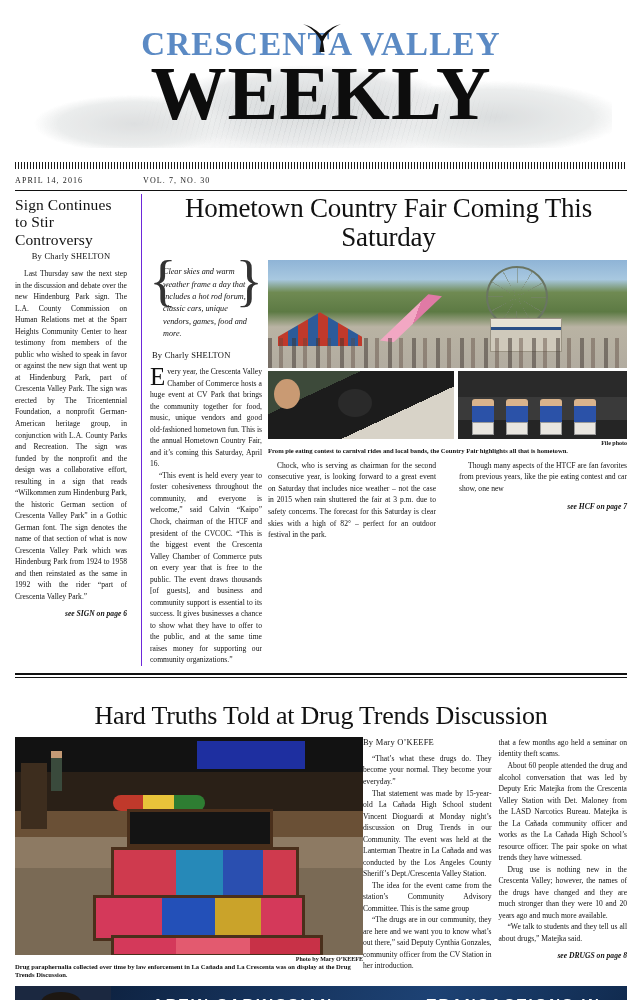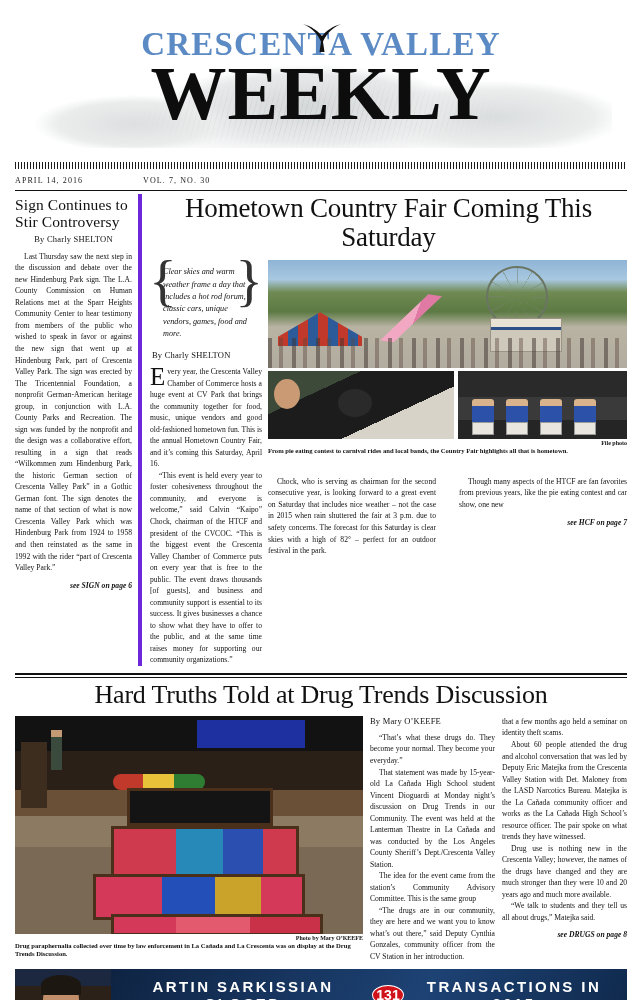--- a/index.html
+++ b/index.html
@@ -94,22 +94,22 @@
   }
   .dateline .dl-left { width: 128px; }
   .dateline .dl-mid { flex: 1; text-align: center; }
   .dateline .dl-right { width: 128px; text-align: left; }
 
   
   .page { padding: 0 15px; }
   .topzone { display: flex; margin-top: 3px; }
   .col-left {
     width: 127px;
-    border-right: 4px solid #6d28d9;
-    padding-right: 6px;
+    border-right: 1px solid #6d28d9;
+    padding-right: 14px;
     padding-top: 2px;
   }
   .col-main { flex: 1; padding-left: 8px; }
 
   .hl-left {
     font-family: "Liberation Serif", serif;
     font-size: 15.5px;
     line-height: 1.12;
     font-weight: normal;
     margin: 0 0 3px 0;
@@ -250,37 +250,37 @@
   }
   .photo-caption {
     font-family: "Liberation Serif", serif;
     font-size: 6.6px;
     font-weight: bold;
     margin-top: 1px;
     line-height: 1.3;
   }
 
   .three-cols {
-    display: flex; gap: 23px; margin-top: 20px;
+    display: flex; gap: 23px; margin-top: 4px;
   }
   .three-cols > div { flex: 1; }
 
   .hr-thick { border: 0; border-top: 2.2px solid #111; margin: 7px 0 0 0; }
   .hr-thin  { border: 0; border-top: 1px solid #111; margin: 2px 0 0 0; }
 
   
   .hl-drug {
     font-family: "Liberation Serif", serif;
     font-size: 26px;
     font-weight: normal;
     text-align: center;
-    margin: 2px 0 6px 0;
+    margin: 23px 0 6px 0;
     letter-spacing: -.2px;
   }
-  .drug-row { display: flex; gap: 7px; }
+  .drug-row { display: flex; }
   .drug-photo-col { width: 348px; }
   .photo-drug {
     height: 218px;
     background:
       linear-gradient(180deg, #121212 0 16%, #2a2017 16% 34%, #6a5036 34% 46%, #8d7a63 46% 60%, #7a6a55 60% 100%);
   }
   .photo-drug .screen {
     position: absolute; right: 58px; top: 4px; width: 108px; height: 28px;
     background: #1e2fa0;
   }

